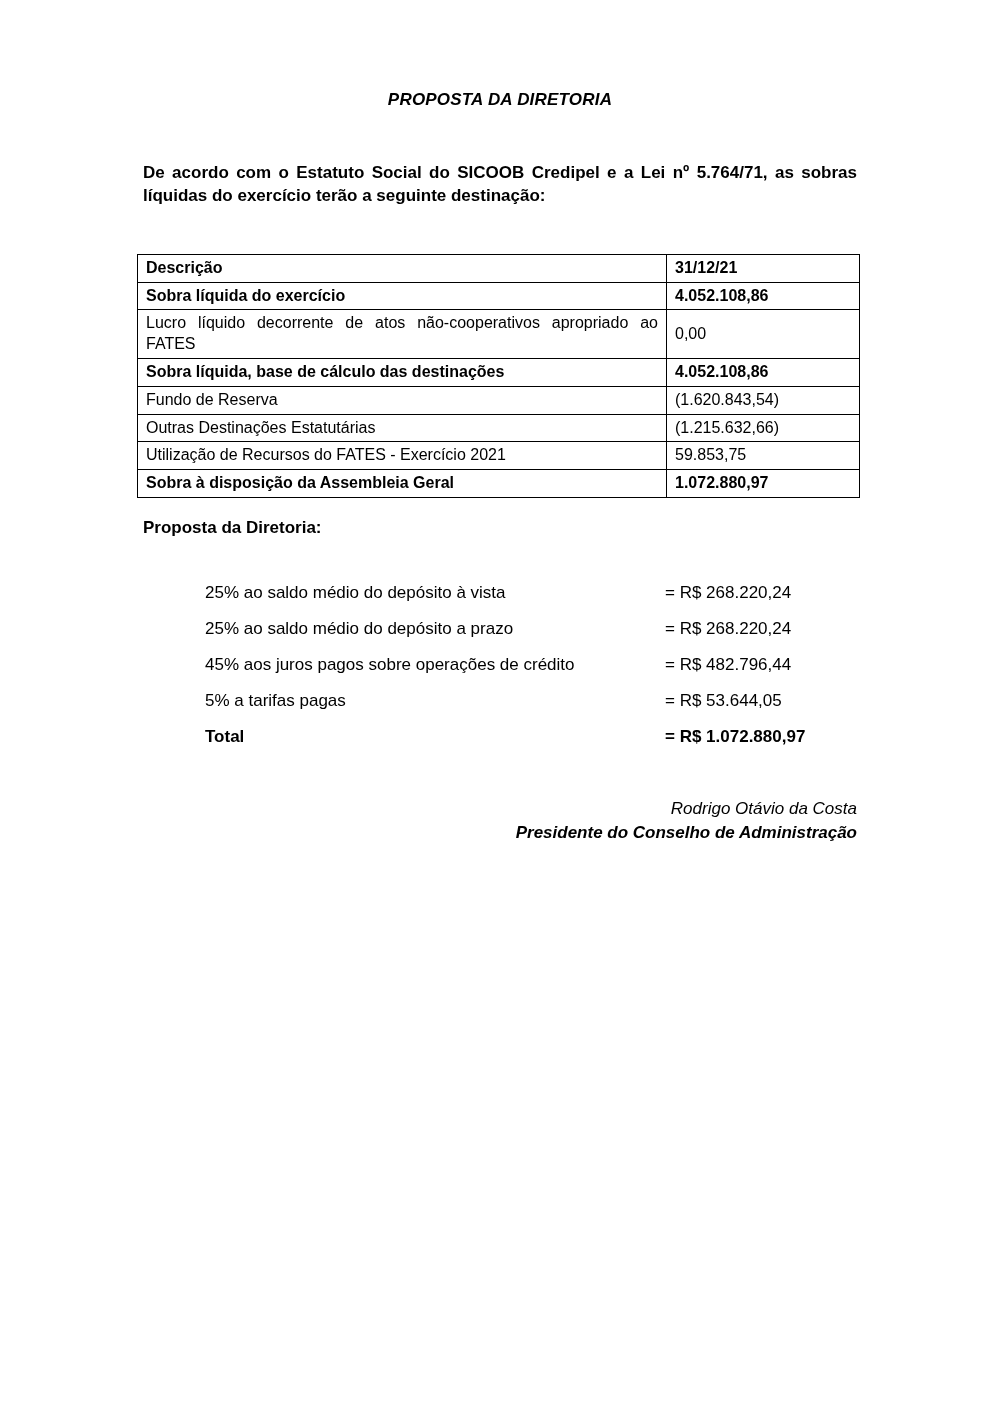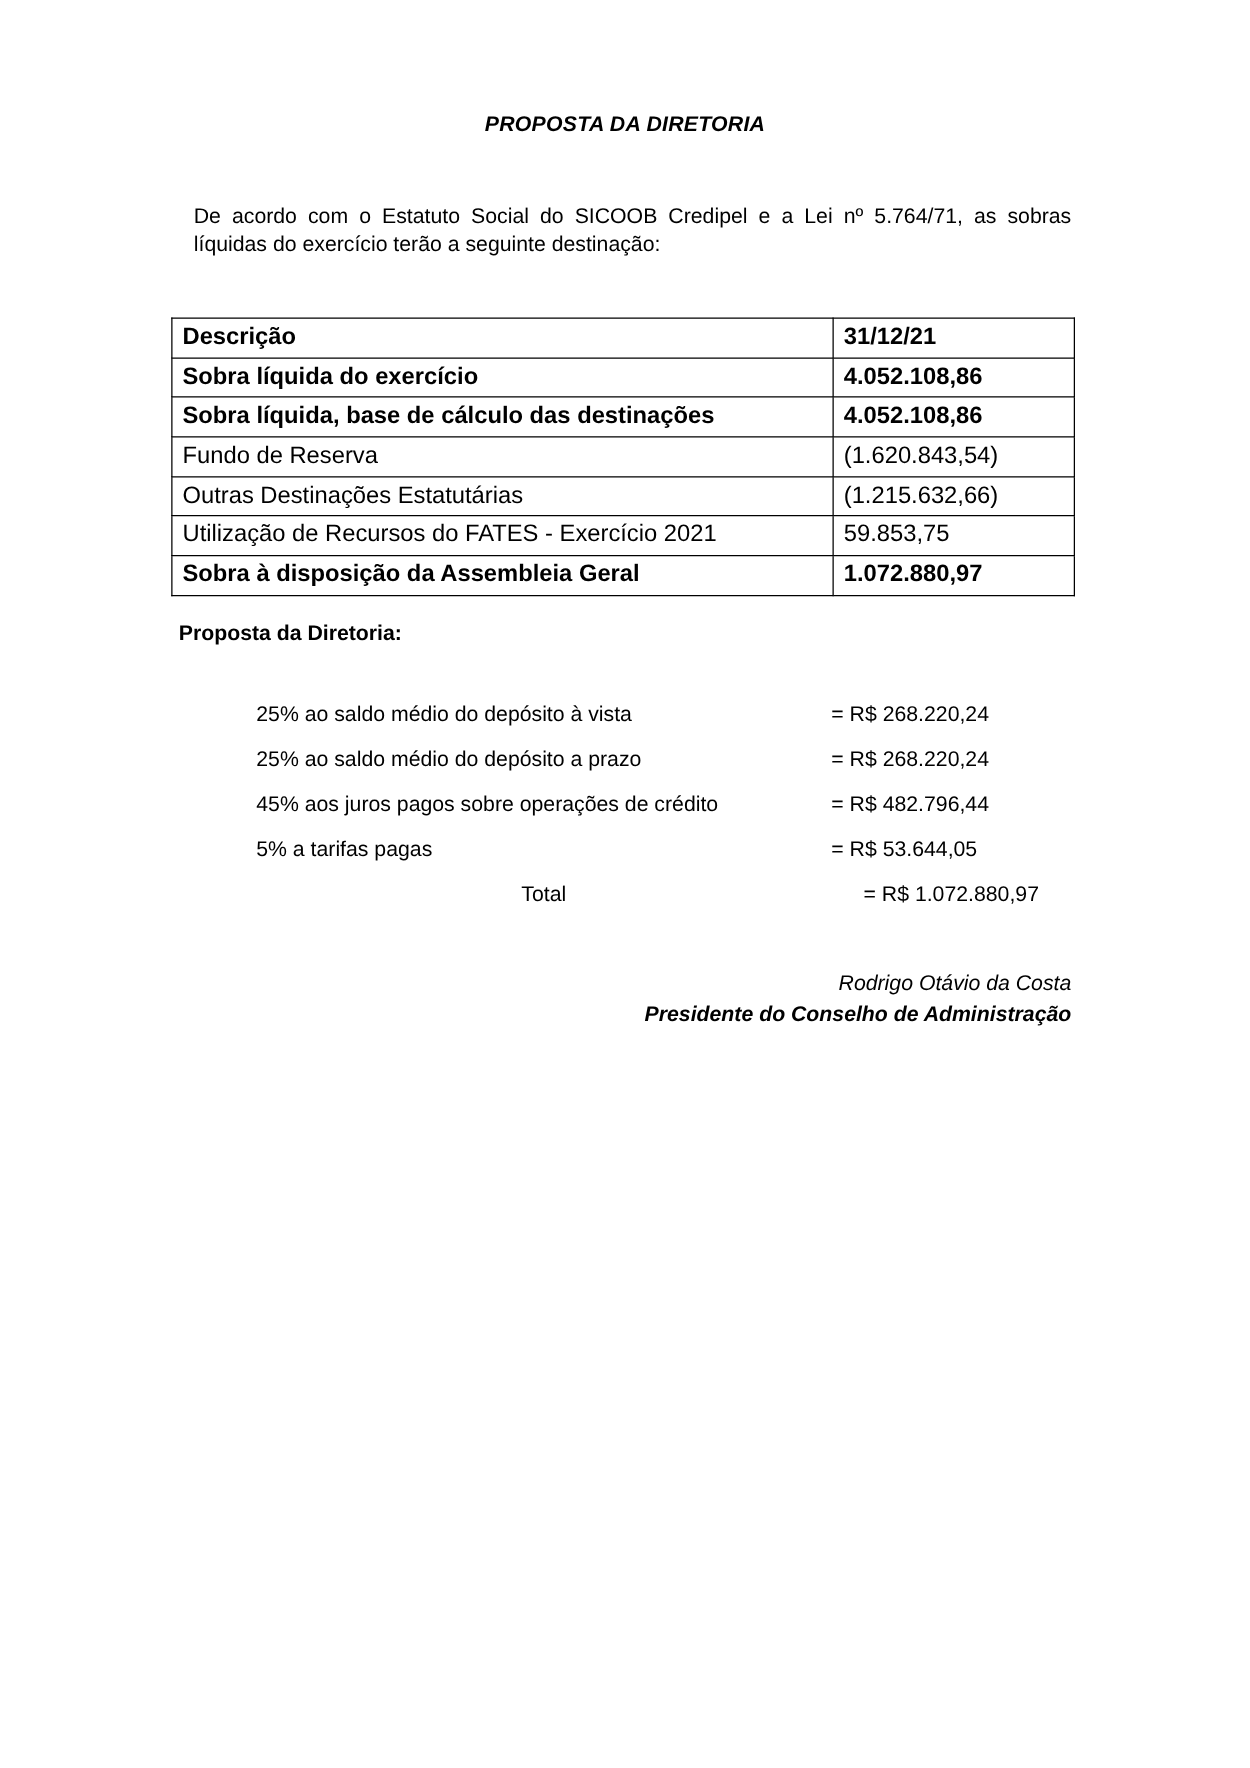--- a/index.html
+++ b/index.html
@@ -23,32 +23,33 @@
     text-align: center;
     font-weight: bold;
     font-size: 17px;
     margin: 0 0 52px 0;
     letter-spacing: 0.2px;
     font-style: italic;
   }
   .intro {
     text-align: justify;
     line-height: 1.35;
-    margin: 0 0 46px 12px;
+    margin: 0 0 46px 0;
+    font-weight: bold;
   }
   table.dest-table {
     border-collapse: collapse;
     width: 712px;
     margin-left: -6px;
     table-layout: fixed;
   }
   table.dest-table td {
     border: 1px solid #000000;
     padding: 3px 8px;
-    font-size: 19px;
+    font-size: 16px;
     vertical-align: middle;
     line-height: 1.3;
   }
   td.col-label { width: 512px; text-align: justify; }
   td.col-value { width: 176px; }
   tr.b td { font-weight: bold; }
   .section-heading {
     font-weight: bold;
     margin: 20px 0 0 0;
   }
@@ -66,22 +67,21 @@
     line-height: 1.3;
   }
   .alloc-label {
     width: 460px;
     flex: 0 0 460px;
   }
   .alloc-value {
     flex: 1;
   }
   .alloc-row.total {
-    font-weight: normal;
-    text-align: center;
+    font-weight: bold;
   }
   .dateline {
     margin: 62px 0 0 0;
   }
   .signature-block {
     margin-top: 48px;
     text-align: right;
     line-height: 1.45;
     font-style: italic;
   }
@@ -100,20 +100,24 @@
 
   <table class="dest-table">
     <tbody>
       <tr class="b">
         <td class="col-label">Descrição</td>
         <td class="col-value">31/12/21</td>
       </tr>
       <tr class="b">
         <td class="col-label">Sobra líquida do exercício</td>
         <td class="col-value">4.052.108,86</td>
+      </tr>
+      <tr>
+        <td class="col-label">Lucro líquido decorrente de atos não-cooperativos apropriado ao FATES</td>
+        <td class="col-value">0,00</td>
       </tr>
       <tr class="b">
         <td class="col-label">Sobra líquida, base de cálculo das destinações</td>
         <td class="col-value">4.052.108,86</td>
       </tr>
       <tr>
         <td class="col-label">Fundo de Reserva</td>
         <td class="col-value">(1.620.843,54)</td>
       </tr>
       <tr>

